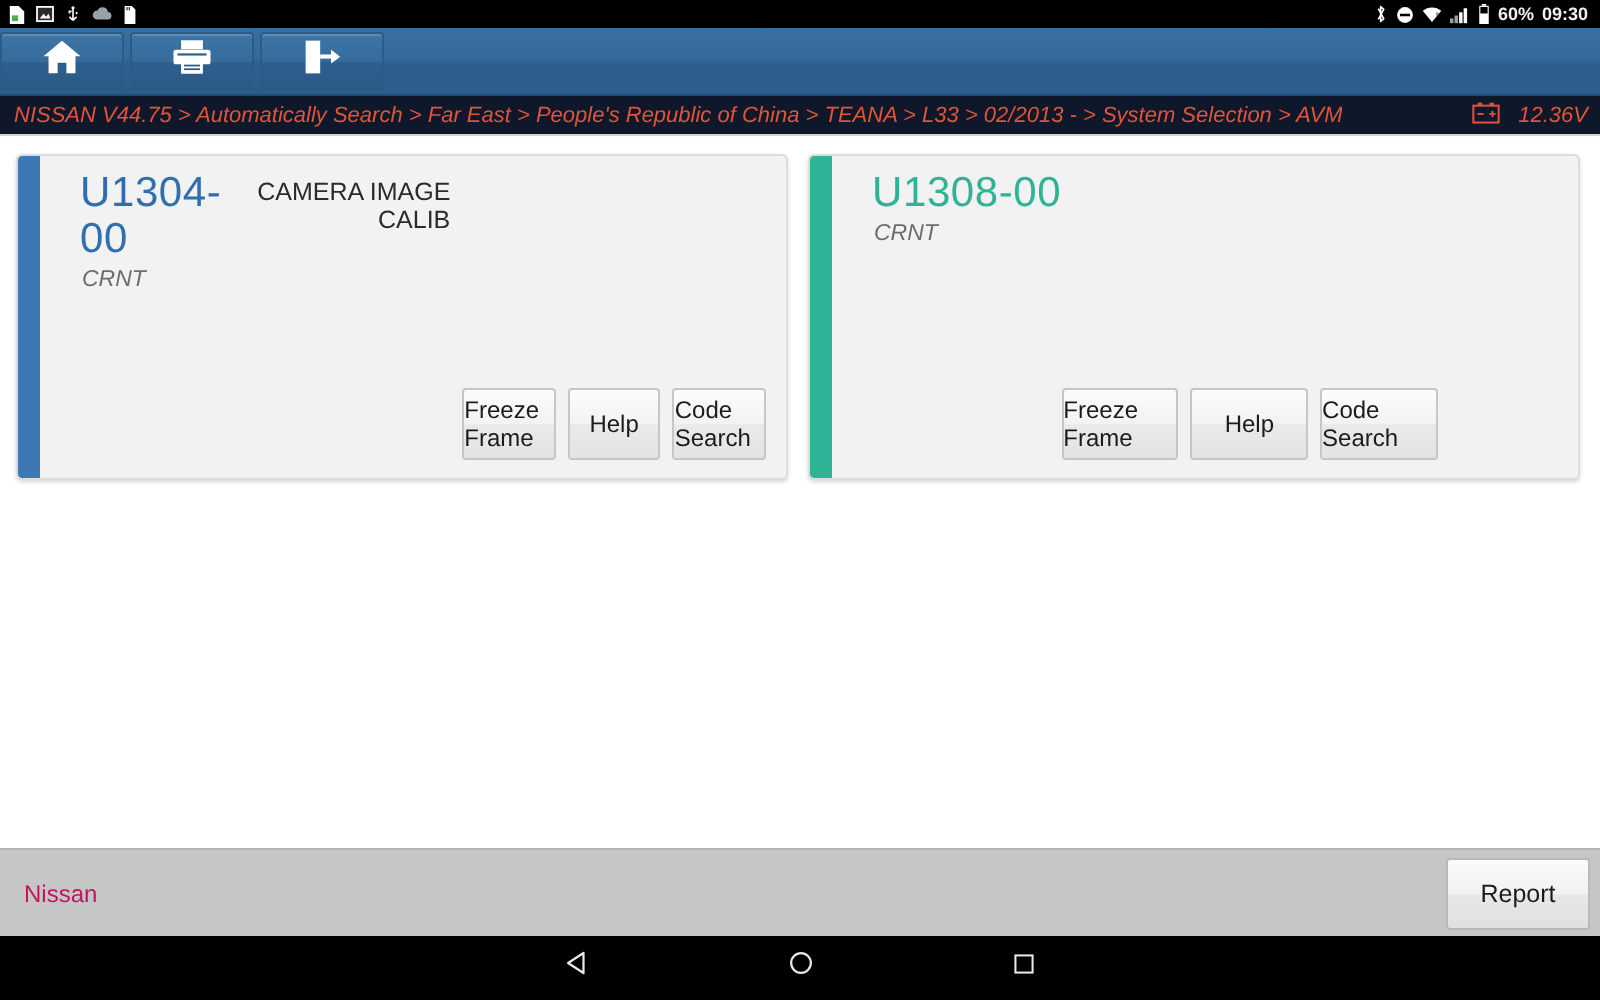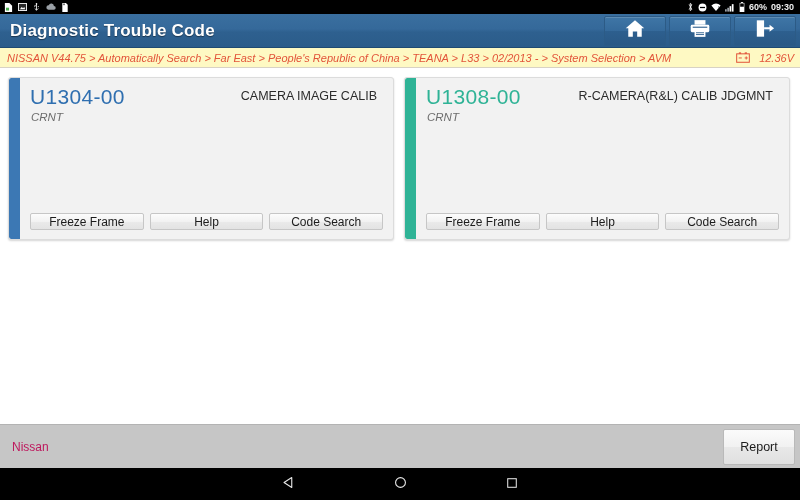--- a/index.html
+++ b/index.html
@@ -41,21 +41,21 @@
     border: 1px solid #2c5b86;
     border-radius: 2px;
     display: flex; align-items: center; justify-content: center;
     box-shadow: inset 0 1px 0 rgba(255,255,255,0.16);
     cursor: pointer;
   }
 
   
   .crumbbar {
     flex: 0 0 20px; height: 20px;
-    background: #fef9c3;
+    background: #0f172a;
     border-bottom: 1px solid #d8d2c4;
     display: flex; align-items: center; justify-content: space-between;
     padding: 0 6px 0 7px;
   }
   .crumbs {
     color: #e2543a; font-size: 11px; font-style: italic;
     white-space: nowrap; overflow: hidden; text-overflow: ellipsis;
   }
   .volt { display: flex; align-items: center; gap: 9px; flex: 0 0 auto; }
   .volt-text { color: #e2543a; font-size: 11px; font-style: italic; }
@@ -74,32 +74,32 @@
     border: 1px solid #dcdcdc;
     border-radius: 3px;
     display: flex; overflow: hidden;
     box-shadow: 0 1px 2px rgba(0,0,0,0.17);
     position: relative;
   }
   .accent { width: 11px; flex: 0 0 11px; border-radius: 2px 0 0 2px; }
   .accent.blue { background: #3c78b4; }
   .accent.green { background: #2fb396; }
 
-  .card-body { flex: 1 1 auto; position: relative; padding: 7px 10px 9px 10px; display: flex; flex-direction: column; }
+  .card-body { flex: 1 1 auto; position: relative; padding: 7px 10px 9px 20px; display: flex; flex-direction: row; }
   .card-top { display: flex; justify-content: space-between; align-items: flex-start; }
   .code-block { display: flex; flex-direction: column; }
   .dtc-code { font-size: 21px; line-height: 23px; font-weight: normal; letter-spacing: 0.3px; }
   .dtc-code.blue { color: #2f6fb0; }
   .dtc-code.green { color: #2fb396; }
   .dtc-status { font-size: 11.5px; color: #6d6d6d; margin-top: 3px; padding-left: 1px; font-style: italic; }
   .dtc-title { font-size: 12.5px; color: #2b2b2b; text-align: right; padding-top: 4px; padding-right: 6px; max-width: 250px; }
 
   .card-buttons { margin-top: auto; display: flex; justify-content: space-between; gap: 6px; }
   .cbtn {
-    flex: 1 1 0; height: 17px;
+    flex: 1 1 0; height: 36px;
     background: linear-gradient(to bottom, #fcfcfc 0%, #f2f2f2 50%, #eaeaea 51%, #e3e3e3 100%);
     border: 1px solid #c6c6c6; border-radius: 2px;
     font-size: 12px; color: #1c1c1c;
     display: flex; align-items: center; justify-content: center;
     cursor: pointer;
   }
 
   
   .bottombar {
     flex: 0 0 44px; height: 44px;
@@ -196,21 +196,20 @@
             <rect x="0.4" y="1" width="5.2" height="10" fill="#ffffff"></rect>
             <rect x="1" y="1.6" width="4" height="3.6" fill="#000000"></rect>
           </svg>
       </span>
       <span class="sb-text">60%</span>
       <span class="sb-text">09:30</span>
     </div>
   </div>
 
   <div class="titlebar">
-    <div class="title-text">Diagnostic Trouble Code</div>
     <div class="title-actions">
       <div class="tbtn">
         <span>
           <svg width="20" height="19" viewBox="0 0 22 20">
               <path d="M11 1L0.8 9.6h2.8V19h5V13.2h4.8V19h5V9.6h2.8z" fill="#ffffff"></path>
             </svg>
         </span>
       </div>
       <div class="tbtn">
         <span>
@@ -274,21 +273,20 @@
     </div>
 
     <div class="dtc-card">
       <div class="accent green"></div>
       <div class="card-body">
         <div class="card-top">
           <div class="code-block">
             <div class="dtc-code green">U1308-00</div>
             <div class="dtc-status">CRNT</div>
           </div>
-          <div class="dtc-title">R-CAMERA(R&amp;L) CALIB JDGMNT</div>
         </div>
         <div class="card-buttons">
           <div class="cbtn">Freeze Frame</div>
           <div class="cbtn">Help</div>
           <div class="cbtn">Code Search</div>
         </div>
       </div>
     </div>
 
   </div>

